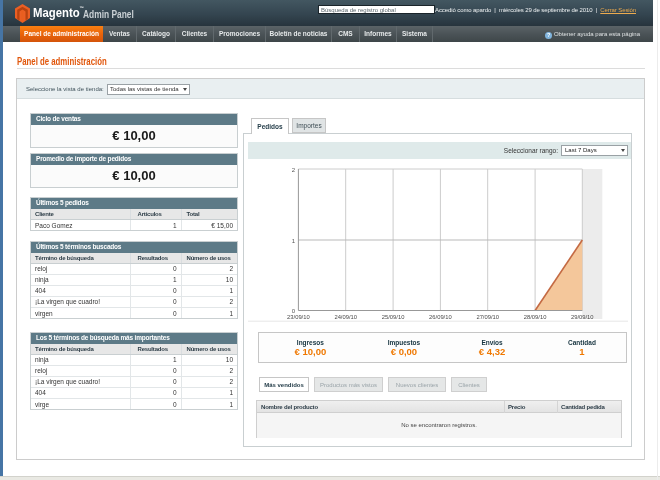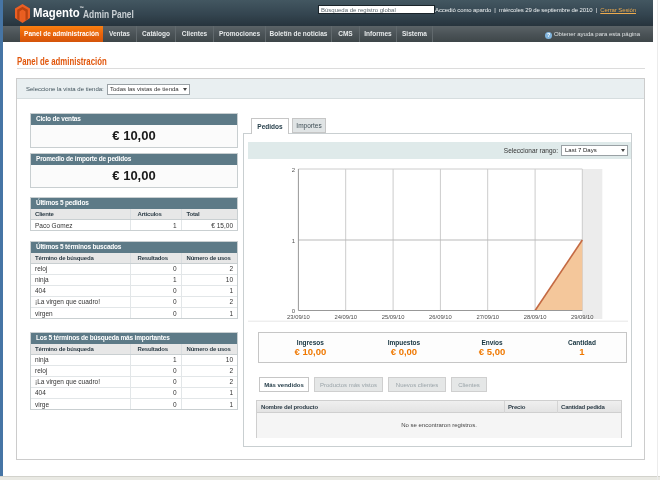--- a/index.html
+++ b/index.html
@@ -241,21 +241,21 @@
       <td>
             <div class="statlbl">Ingresos</div>
             <div class="statval">€ 10,00</div>
           </td>
       <td>
             <div class="statlbl">Impuestos</div>
             <div class="statval">€ 0,00</div>
           </td>
       <td>
             <div class="statlbl">Envíos</div>
-            <div class="statval">€ 5,00</div>
+            <div class="statval">€ 4,32</div>
           </td>
       <td>
             <div class="statlbl">Cantidad</div>
             <div class="statval">1</div>
           </td>
     </tr>
   </tbody>
     </table>
 </div>
 

